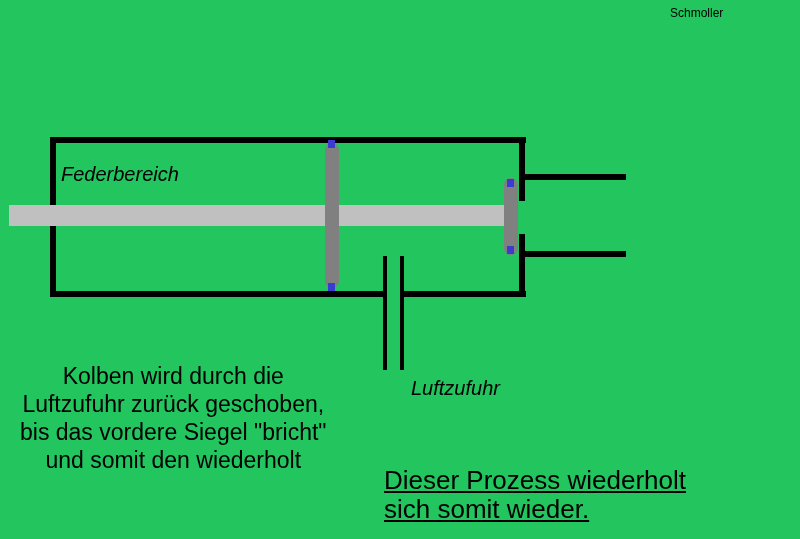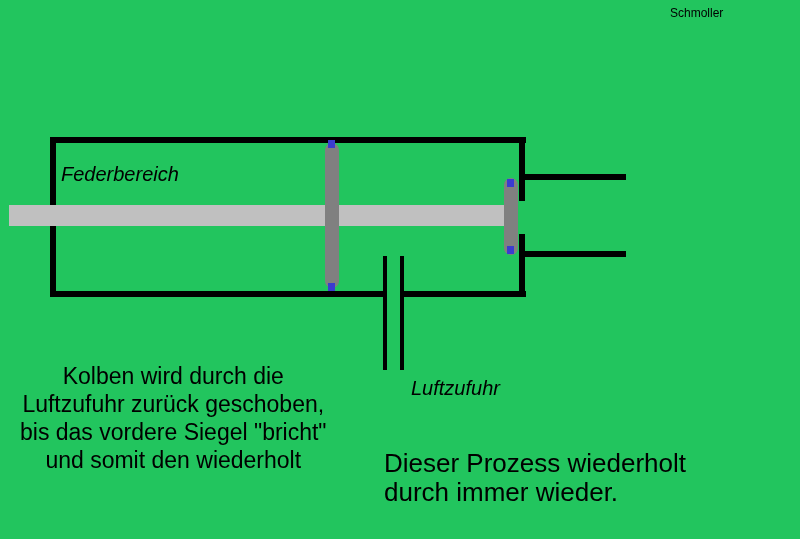--- a/index.html
+++ b/index.html
@@ -58,18 +58,18 @@
   <div class="label big-label" style="left:61px; top:163px;">Federbereich</div>
   <div class="label big-label" style="left:411px; top:330px;margin-top:47px;">Luftzufuhr</div>
 
   <div class="note note-left" style="left:20px; top:362px;text-align:center;">
     <div>Kolben wird durch die</div>
     <div>Luftzufuhr zurück geschoben,</div>
     <div>bis das vordere Siegel "bricht"</div>
     <div>und somit den wiederholt</div>
   </div>
 
-  <div class="note note-right" style="left:384px; top:449px;">
+  <div class="note note-right" style="left:384px; top:466px;text-decoration:underline;">
     <div>Dieser Prozess wiederholt</div>
-    <div>durch immer wieder.</div>
+    <div>sich somit wieder.</div>
   </div>
 
 </div>
 
 </body></html>

